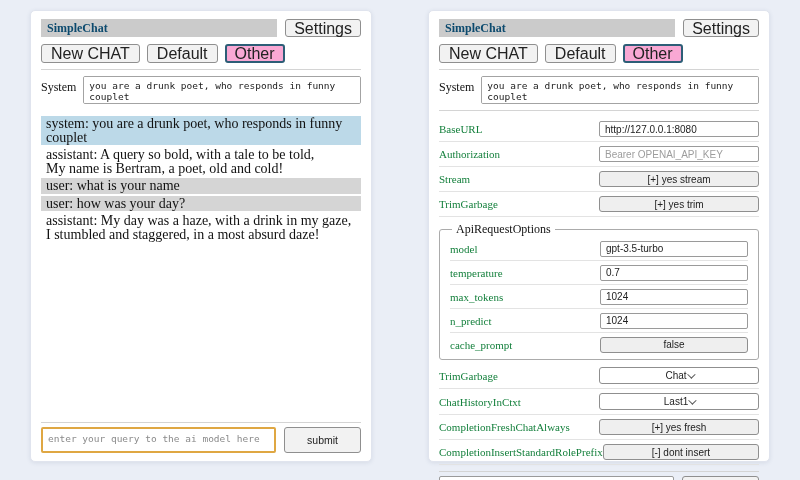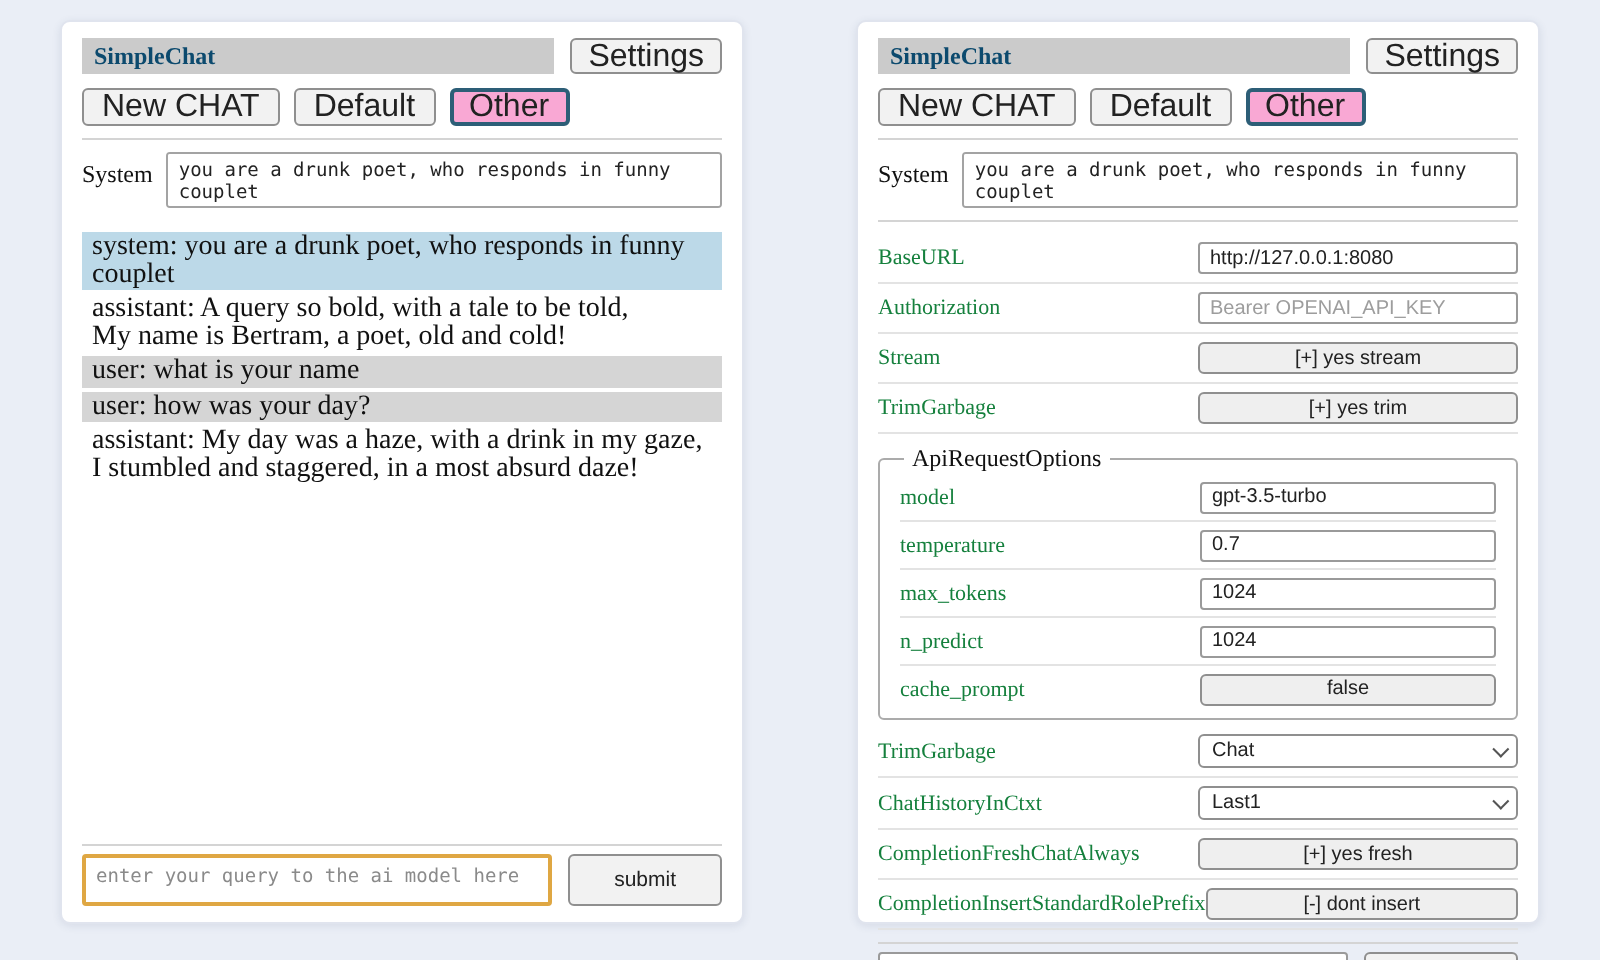--- a/index.html
+++ b/index.html
@@ -152,21 +152,21 @@
     width: 160px;
     height: 17px;
     background: #ffffff;
     border: 1px solid #8f8f8f;
     border-radius: 3px;
     font-family: "Liberation Sans", sans-serif;
     font-size: 10px;
     color: #222;
     display: flex;
     align-items: center;
-    justify-content: space-between;
+    justify-content: center;
     padding: 0 6px;
   }
   .chev {
     width: 6px; height: 6px;
     border-right: 1.5px solid #555;
     border-bottom: 1.5px solid #555;
     transform: rotate(45deg) translateY(-2px);
   }
   .fset {
     border: 1px solid #ababab;

